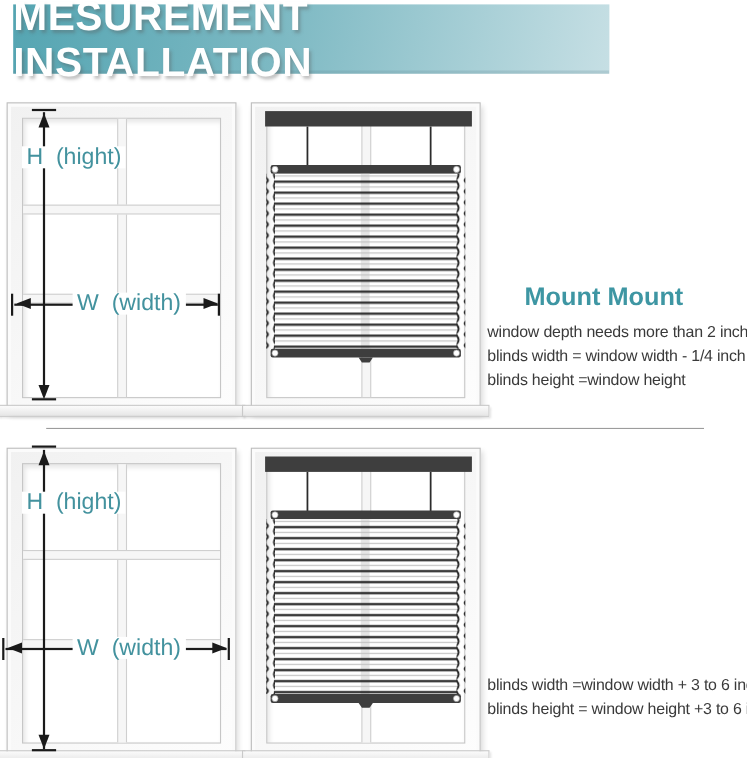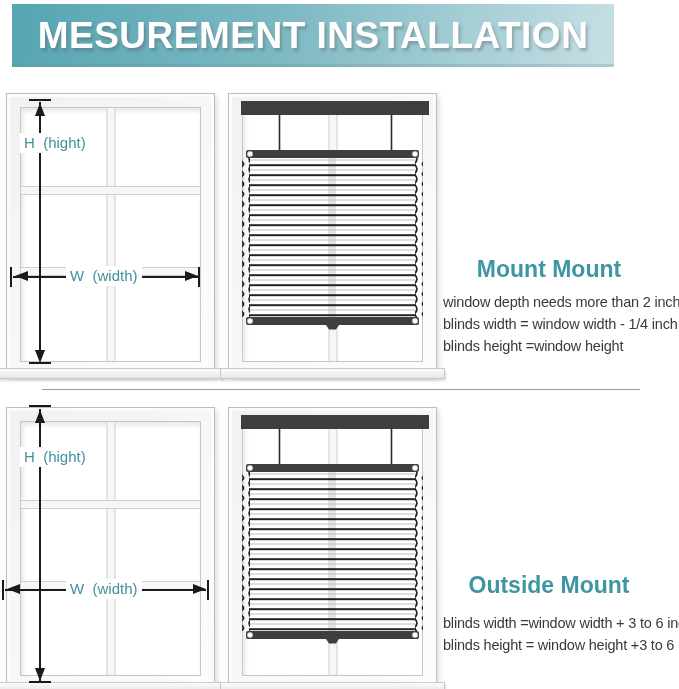--- a/index.html
+++ b/index.html
@@ -1,19 +1,19 @@
 <!DOCTYPE html>
 <html><head>
 <meta charset="utf-8">
 <style>
   html,body{margin:0;padding:0;background:#fff;}
   .page{position:relative;width:679px;height:689px;background:#fff;overflow:hidden;
         font-family:"Liberation Sans",sans-serif;}
   
-  .banner{position:absolute;left:12px;top:4px;width:602px;height:63px;
+  .banner{position:absolute;left:12px;top:4px;width:542px;height:63px;
           background:linear-gradient(100deg,#55a5b2 0%,#7db9c3 45%,#c6dfe4 100%);
           box-shadow:inset 0 -3px 0 rgba(100,140,150,0.25);
           display:flex;align-items:center;justify-content:center;}
   .banner h1{margin:0;font-size:37px;font-weight:bold;letter-spacing:0.5px;color:#ffffff;
              text-shadow:2px 3px 3px rgba(90,90,90,0.38);}
   
   .window{position:absolute;width:207px;height:281px;
           background:linear-gradient(135deg,#f1f1f1,#fdfdfd);
           border:1px solid #bdbdbd;
           box-shadow:2px 3px 5px rgba(0,0,0,0.14), inset 0 0 0 3px #fbfbfb;}
@@ -31,21 +31,21 @@
   
   .line-v{position:absolute;width:2px;background:#1a1a1a;}
   .line-h{position:absolute;height:2px;background:#1a1a1a;}
   .ah{position:absolute;width:0;height:0;border-style:solid;border-color:transparent;}
   .ah-up{border-left:5px solid transparent;border-right:5px solid transparent;border-bottom:13px solid #1a1a1a;}
   .ah-down{border-left:5px solid transparent;border-right:5px solid transparent;border-top:13px solid #1a1a1a;}
   .ah-left{border-top:5px solid transparent;border-bottom:5px solid transparent;border-right:13px solid #1a1a1a;}
   .ah-right{border-top:5px solid transparent;border-bottom:5px solid transparent;border-left:13px solid #1a1a1a;}
   .tbar-h{position:absolute;width:22px;height:2px;background:#1a1a1a;}
   .tbar-v{position:absolute;width:2px;height:20px;background:#1a1a1a;}
-  .mlabel{position:absolute;font-size:15px;color:#43929e;background:#ffffff;
+  .mlabel{position:absolute;font-size:21px;color:#43929e;background:#ffffff;
           white-space:pre;padding:1px 4px;line-height:18px;}
   
   .mount-title{position:absolute;width:212px;text-align:center;
                font-size:23px;font-weight:bold;color:#3e96a3;white-space:nowrap;}
   .mount-lines{position:absolute;font-size:14.5px;line-height:22px;color:#3a3a3a;
                letter-spacing:-0.2px;white-space:nowrap;}
   .divider{position:absolute;left:42px;top:389px;width:598px;height:1px;background:#9c9c9c;}
 </style>
 </head>
 <body>
@@ -167,19 +167,18 @@
       <rect x="13" y="64" width="8" height="159" fill="url(#waveL)"></rect>
       <rect x="186" y="64" width="8" height="159" fill="url(#waveR)"></rect>
       <rect x="17" y="223" width="173" height="8" rx="2" fill="#3e3e3e"></rect>
       <circle cx="21" cy="227" r="2.8" fill="#ffffff" stroke="#999999" stroke-width="0.6"></circle>
       <circle cx="186" cy="227" r="2.8" fill="#ffffff" stroke="#999999" stroke-width="0.6"></circle>
       <path d="M97,231 h13 l-3,4.5 h-7 z" fill="#3e3e3e"></path>
     </svg>
     <div class="sill"></div>
   </div>
 
-  <div class="mount-title" style="left:443px;top:572px;">Outside Mount</div>
   <div class="mount-lines" style="left:443px;top:612px;">
     <div>blinds width =window width + 3 to 6 inches</div>
     <div>blinds height = window height +3 to 6 inches</div>
   </div>
 
 </div>
 
 </body></html>

